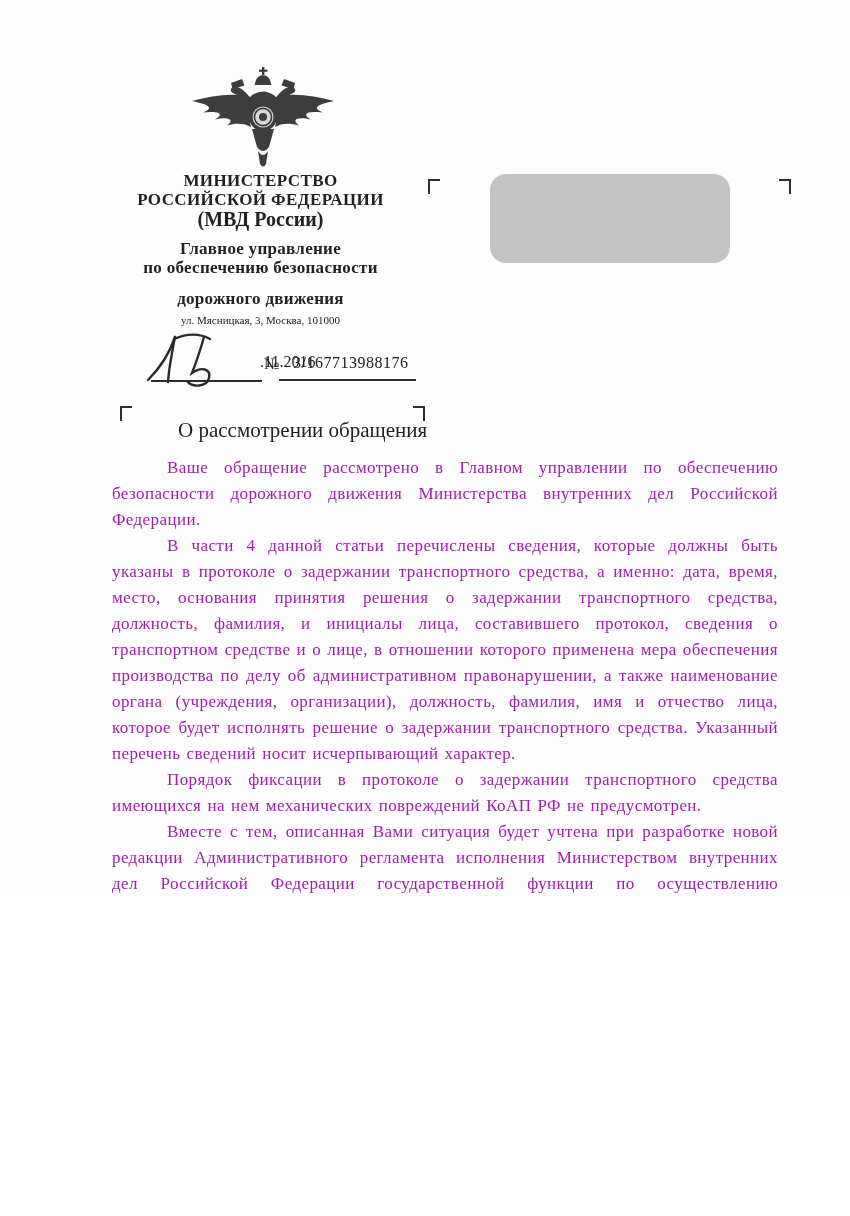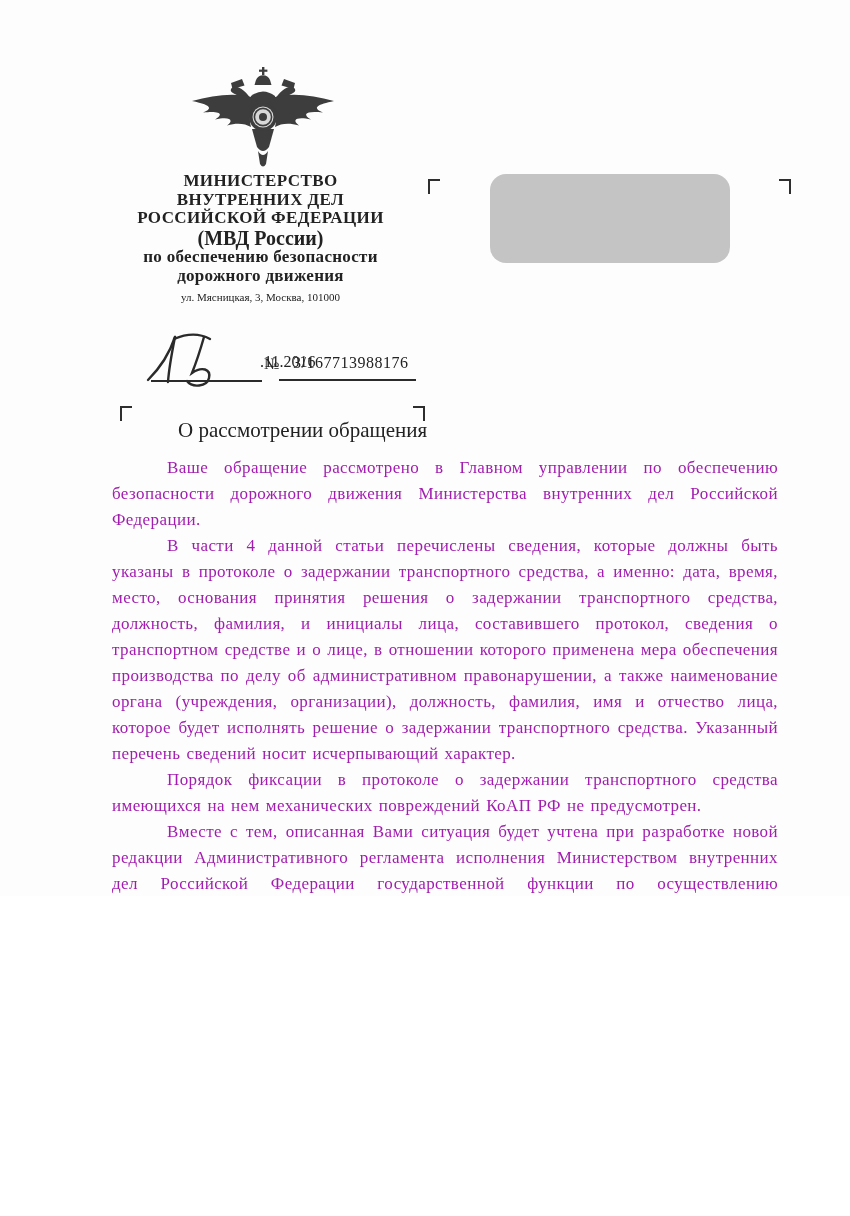--- a/index.html
+++ b/index.html
@@ -77,25 +77,25 @@
       </g>
       <circle cx="75" cy="51" r="14" fill="#3d3d3d"></circle>
       <circle cx="75" cy="51" r="10.5" fill="#d8d8d8"></circle>
       <circle cx="75" cy="51" r="8.6" fill="none" stroke="#3d3d3d" stroke-width="1.6"></circle>
       <circle cx="75" cy="51" r="4" fill="#3d3d3d"></circle>
     </svg>
   </div>
 
   <div class="abs letterhead">
     <div class="lh-ministry">МИНИСТЕРСТВО</div>
-    <div class="lh-ministry">ВНУТРЕННИХ ДЕЛ</div>
     <div class="lh-ministry">РОССИЙСКОЙ ФЕДЕРАЦИИ</div>
     <div class="lh-short">(МВД России)</div>
+    <div class="lh-dept">Главное управление</div>
     <div class="lh-dept" style="margin-top:0;">по обеспечению безопасности</div>
-    <div class="lh-dept" style="margin-top:0;">дорожного движения</div>
+    <div class="lh-dept" style="margin-top:12px;">дорожного движения</div>
     <div class="lh-addr">ул. Мясницкая, 3, Москва, 101000</div>
   </div>
 
   <div class="abs redaction" style="background: rgb(196, 196, 196);"></div>
   <div class="abs corner tl c1"></div>
   <div class="abs corner tr c2"></div>
   <div class="abs corner tl c3"></div>
   <div class="abs corner tr c4"></div>
 
   <div class="abs" style="left:138px; top:328px; width:100px; height:60px;">

